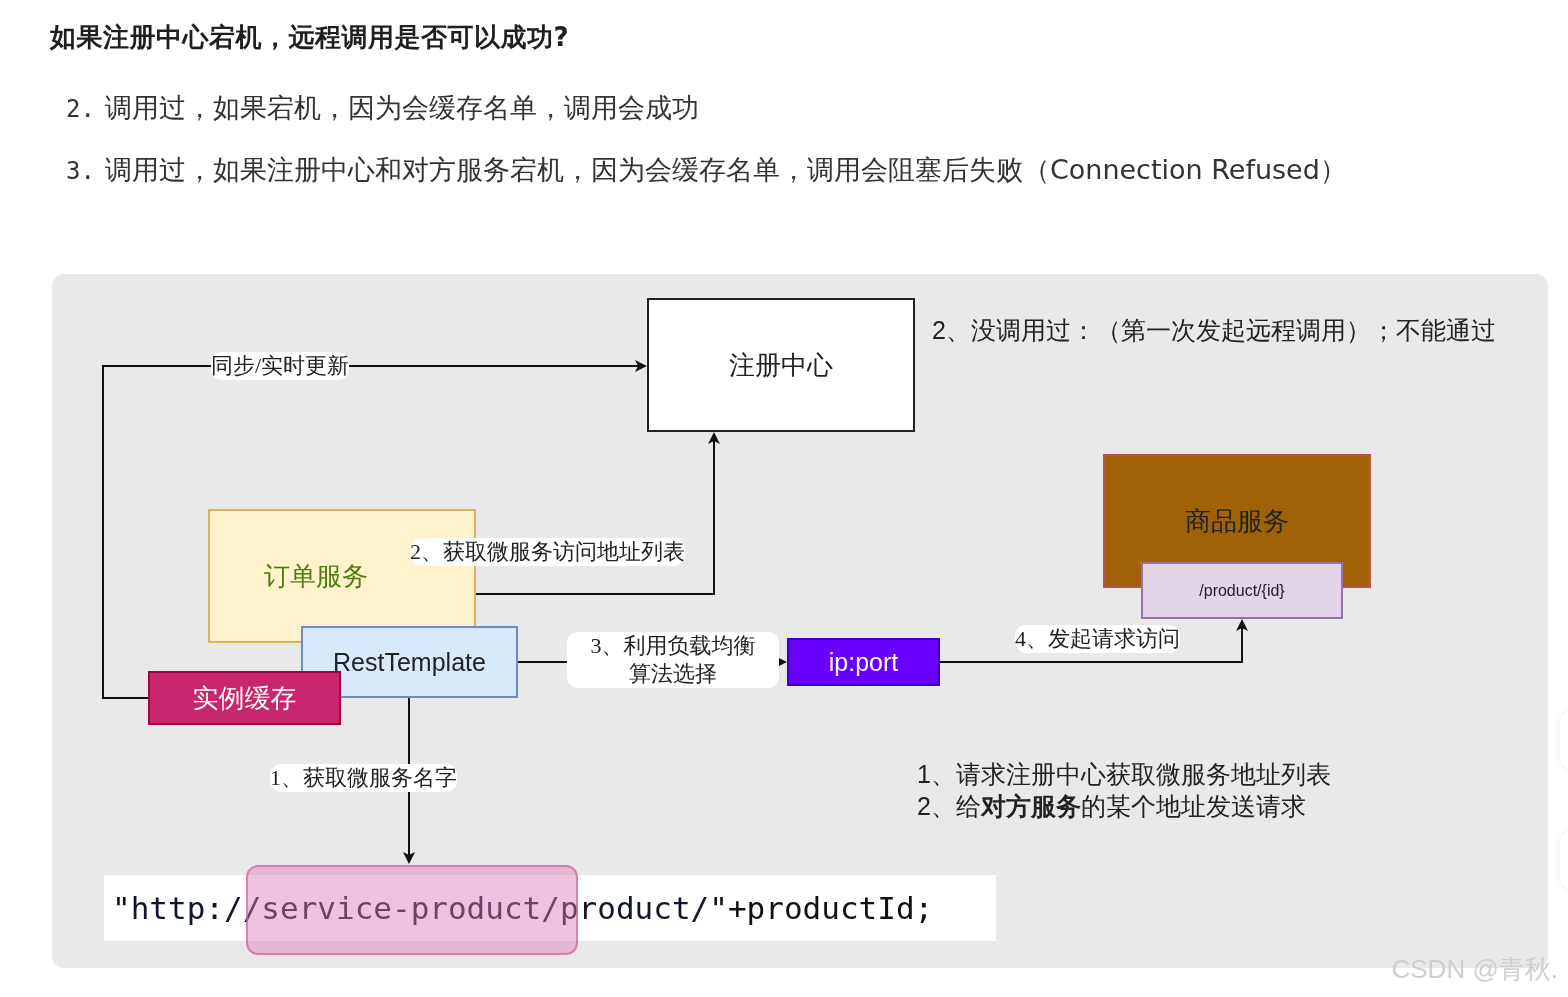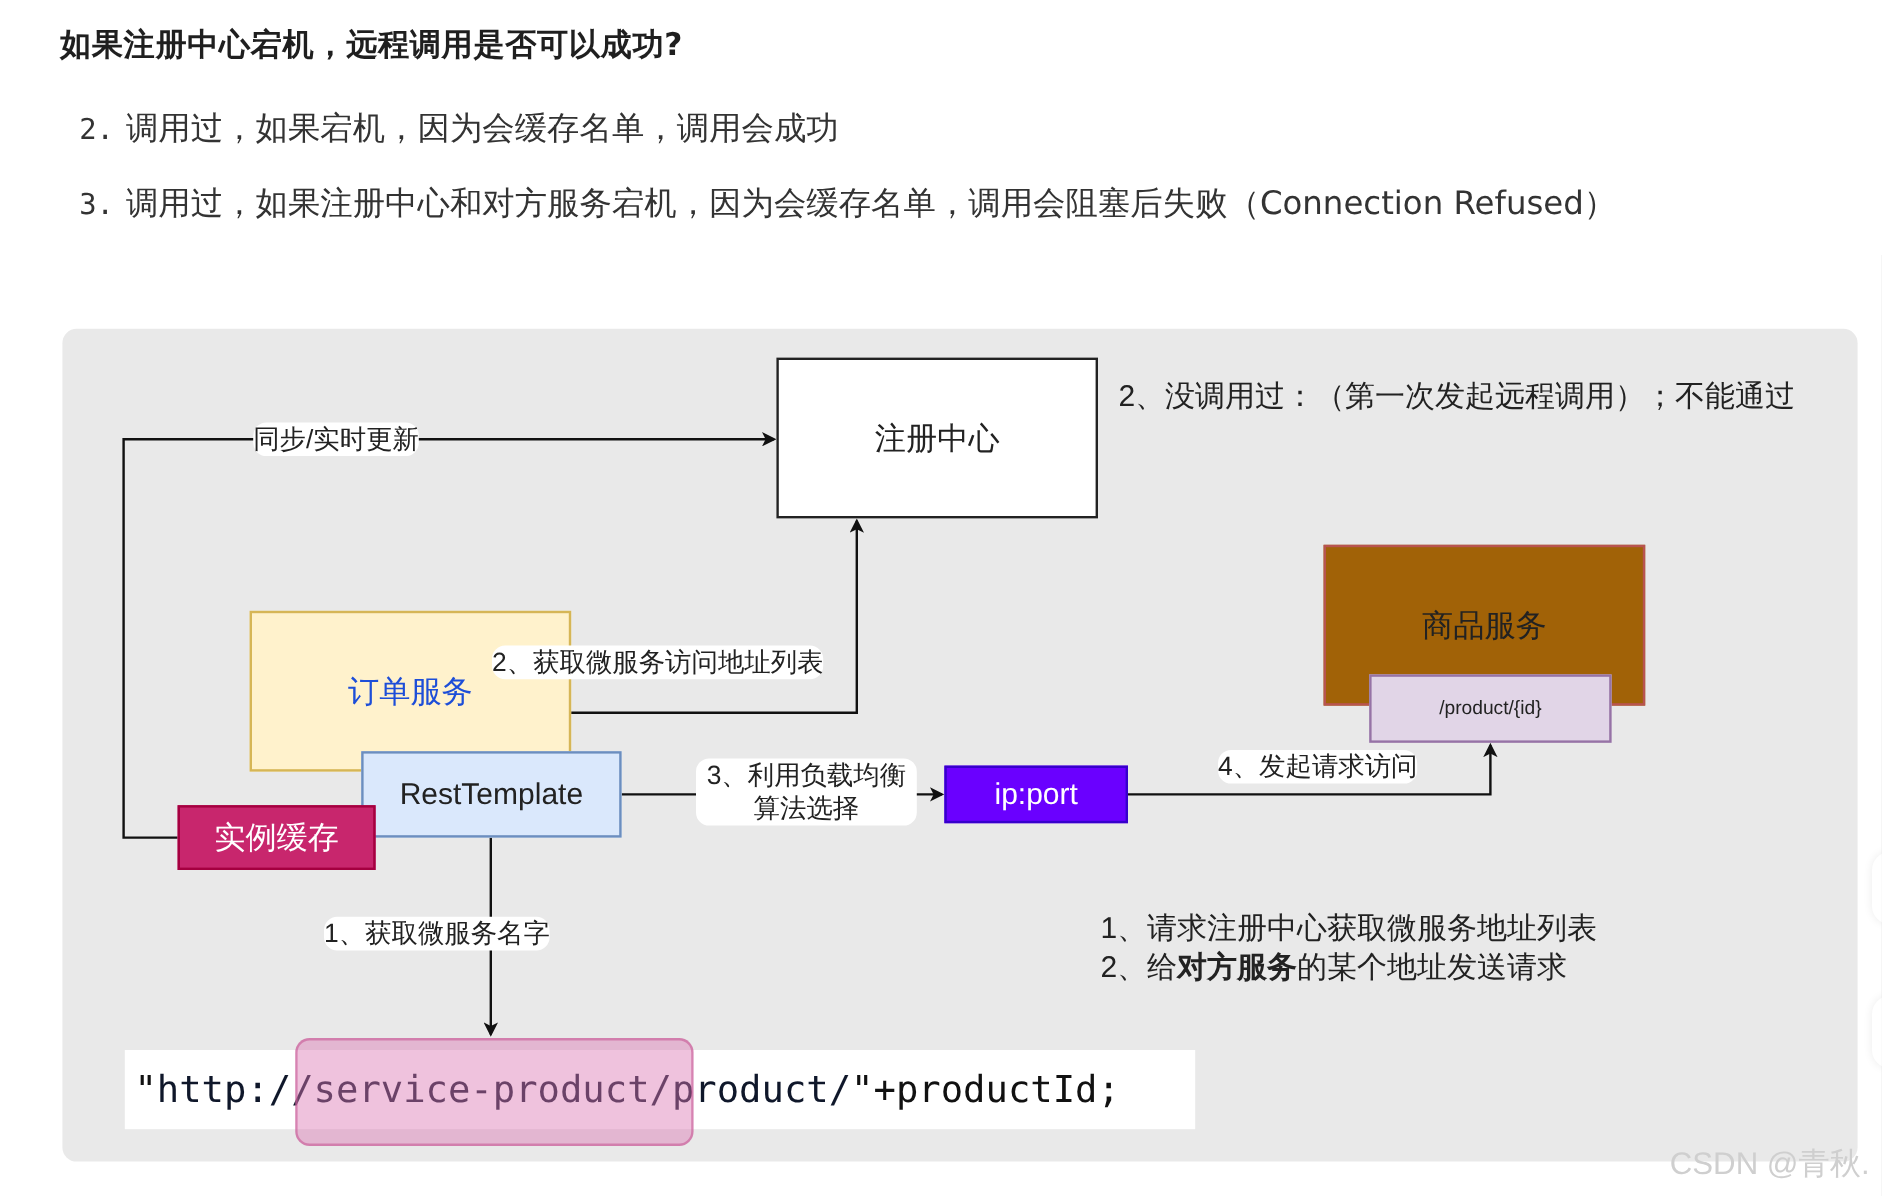--- a/index.html
+++ b/index.html
@@ -18,28 +18,28 @@
   .list .num { font-family: "DejaVu Sans Mono", monospace; font-size: 24px; margin-right: 10px; }
 
   .panel {
     position: absolute; left: 52px; top: 274px; width: 1496px; height: 694px;
     background: #e9e9e9; border-radius: 12px;
   }
   svg.wires { position: absolute; left: 0; top: 0; width: 1568px; height: 997px; pointer-events: none; }
 
   .box { position: absolute; box-sizing: border-box; display: flex; align-items: center; justify-content: center; font-family: "Liberation Sans", sans-serif; }
   .registry { left: 647px; top: 298px; width: 268px; height: 134px; background: #fff; border: 2px solid #222; font-size: 26px; color: #222; }
-  .order { left: 208px; top: 509px; width: 268px; height: 134px; background: #fff2cc; border: 2px solid #d6b656; font-size: 26px; color: #1d4ed8; justify-content: flex-start; padding-left: 80px; }
+  .order { left: 208px; top: 509px; width: 268px; height: 134px; background: #fff2cc; border: 2px solid #d6b656; font-size: 26px; color: #4d7c0f; justify-content: flex-start; padding-left: 54px; }
   .rest { left: 301px; top: 626px; width: 217px; height: 72px; background: #dae8fc; border: 2px solid #6c8ebf; font-size: 25px; color: #222; }
-  .cache { left: 148px; top: 671px; width: 165px; height: 54px; background: #c8266d; border: 2px solid #a50040; font-size: 26px; color: #fff; }
+  .cache { left: 148px; top: 671px; width: 193px; height: 54px; background: #c8266d; border: 2px solid #a50040; font-size: 26px; color: #fff; }
   .ipport { left: 787px; top: 638px; width: 153px; height: 48px; background: #6a00ff; border: 2px solid #3700cc; font-size: 25px; color: #fff; }
   .product { left: 1103px; top: 454px; width: 268px; height: 134px; background: #a16207; border: 2px solid #b85450; font-size: 26px; color: #222; align-items: flex-start; padding-top: 48px; }
   .endpoint { left: 1141px; top: 562px; width: 202px; height: 57px; background: #e1d5e7; border: 2px solid #9673a6; font-size: 16px; color: #222; }
 
-  .label { position: absolute; background: #fff; font-family: Liberation Sans, sans-serif; font-size: 22px; color: #222; line-height: 28px; white-space: nowrap; border-radius: 11px; }
+  .label { position: absolute; background: #fff; font-family: Liberation Serif, serif; font-size: 22px; color: #222; line-height: 28px; white-space: nowrap; border-radius: 11px; }
   .label.center { text-align: center; }
 
   .note { position: absolute; font-family: "Liberation Sans", sans-serif; font-size: 25px; color: #222; line-height: 32px; white-space: nowrap; }
   .note b { font-weight: bold; }
 
   .code {
     position: absolute; left: 104px; top: 875px; width: 892px; height: 66px;
     background: #fff; font-family: "DejaVu Sans Mono", "Liberation Mono", monospace;
     font-size: 31px; line-height: 66px; padding-left: 8px; box-sizing: border-box; white-space: nowrap; color: #111;
   }
@@ -85,21 +85,21 @@
 <div class="box registry">注册中心</div>
 <div class="box order">订单服务</div>
 <div class="box product">商品服务</div>
 <div class="box endpoint">/product/{id}</div>
 <div class="box rest">RestTemplate</div>
 <div class="box cache">实例缓存</div>
 <div class="box ipport">ip:port</div>
 
 <div class="label" style="left:211px; top:352px;">同步/实时更新</div>
 <div class="label" style="left:410px; top:538px;">2、获取微服务访问地址列表</div>
-<div class="label center" style="left:580px; top:632px; width:184px;">
+<div class="label center" style="left:567px; top:632px; width:212px;">
   <div>3、利用负载均衡</div>
   <div>算法选择</div>
 </div>
 <div class="label" style="left:982px; top:625px;margin-left:33px;">4、发起请求访问</div>
 <div class="label" style="left:270px; top:764px;">1、获取微服务名字</div>
 
 <div class="note" style="left:932px; top:314px;">
   <div>2、没调用过：（第一次发起远程调用）；不能通过</div>
 </div>
 

